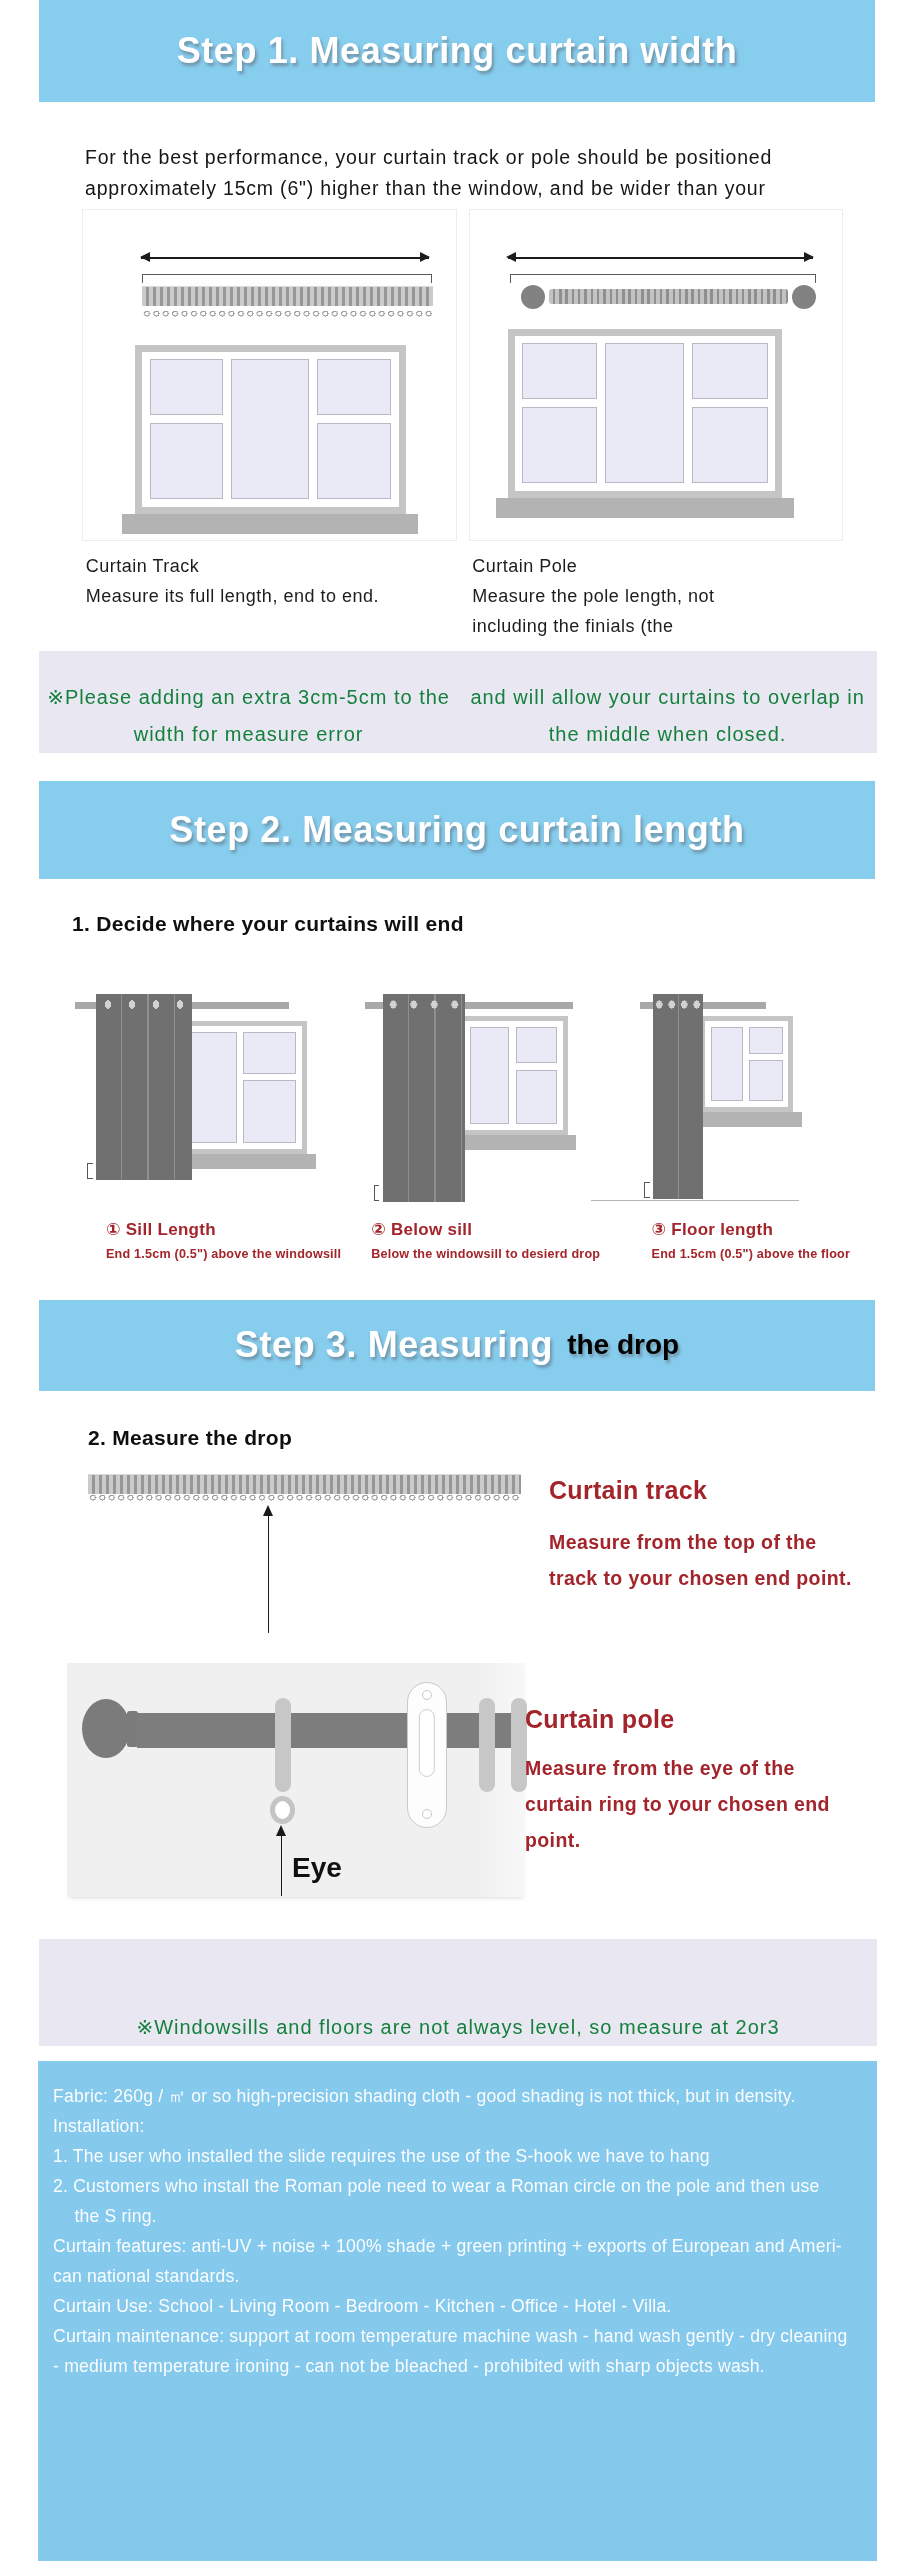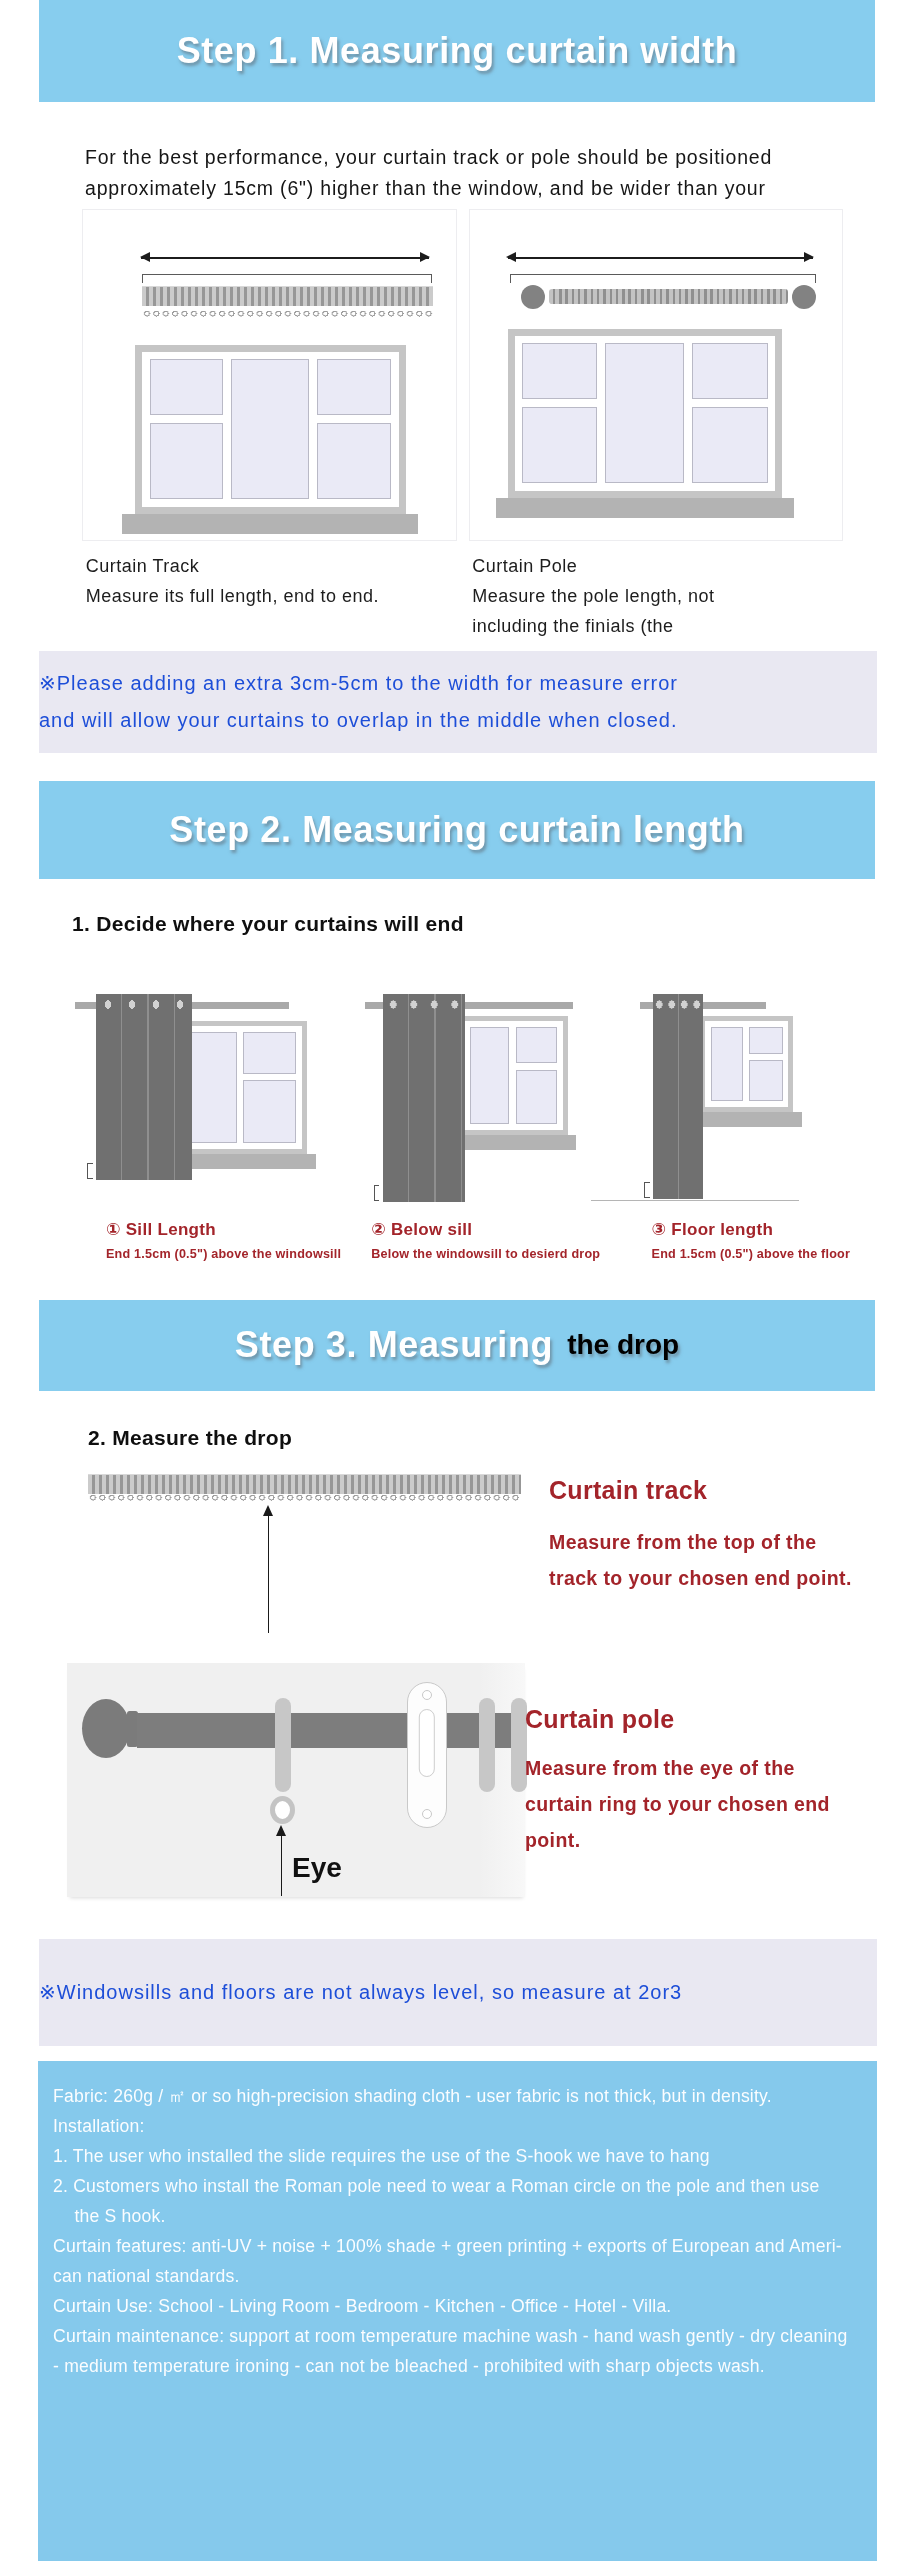--- a/index.html
+++ b/index.html
@@ -84,22 +84,22 @@
   .fig-a .sill { margin:0 38px 0 39px; }
   .fig-b .sill { margin:0 48px 0 26px; }
 
   
   .caprow { margin:10px 0 0 82px; width:761px; display:flex; gap:12px; }
   .cap { flex:1; padding-left:3.8px; font-size:18px; letter-spacing:0.5px; line-height:30px; color:#1d1d1d; }
 
   
   .note {
     margin:10px 33px 0 39px; height:102px; background:#e9e8f2;
-    display:flex; flex-direction:column; align-items:flex-start; justify-content:center;
-    font-size:20px; letter-spacing:1px; line-height:37px; color:#1d4ed8; text-align:center;
+    display:flex; align-items:flex-end; justify-content:center;
+    font-size:20px; letter-spacing:1px; line-height:37px; color:#15803d; text-align:center;
   }
   .note2 { margin-top:37px; height:107px; }
 
   
   .h-black { font-weight:bold; font-size:21px; letter-spacing:0.3px; color:#0f0f0f; }
   .head1 { margin:33px 0 0 72px; }
   .head2 { margin:35px 0 0 88px; }
 
   
   .optrow { margin:50px 0 8px 57px; width:824px; display:flex; }
@@ -394,24 +394,24 @@
       <div>point.</div>
     </div>
   </div>
 </div>
 
 <div class="note note2">
   <div>※Windowsills and floors are not always level, so measure at 2or3</div>
 </div>
 
 <div class="footer">
-  <div class="fline">Fabric: 260g / ㎡ or so high-precision shading cloth - user fabric is not thick, but in density.</div>
+  <div class="fline">Fabric: 260g / ㎡ or so high-precision shading cloth - good shading is not thick, but in density.</div>
   <div class="fline">Installation:</div>
   <div class="fline">1. The user who installed the slide requires the use of the S-hook we have to hang</div>
   <div class="fline">2. Customers who install the Roman pole need to wear a Roman circle on the pole and then use</div>
-  <div class="fline indent">the S hook.</div>
+  <div class="fline indent">the S ring.</div>
   <div class="fline">Curtain features: anti-UV + noise + 100% shade + green printing + exports of European and Ameri-</div>
   <div class="fline">can national standards.</div>
   <div class="fline">Curtain Use: School - Living Room - Bedroom - Kitchen - Office - Hotel - Villa.</div>
   <div class="fline">Curtain maintenance: support at room temperature machine wash - hand wash gently - dry cleaning</div>
   <div class="fline">- medium temperature ironing - can not be bleached - prohibited with sharp objects wash.</div>
 </div>
 
 
 </body></html>

